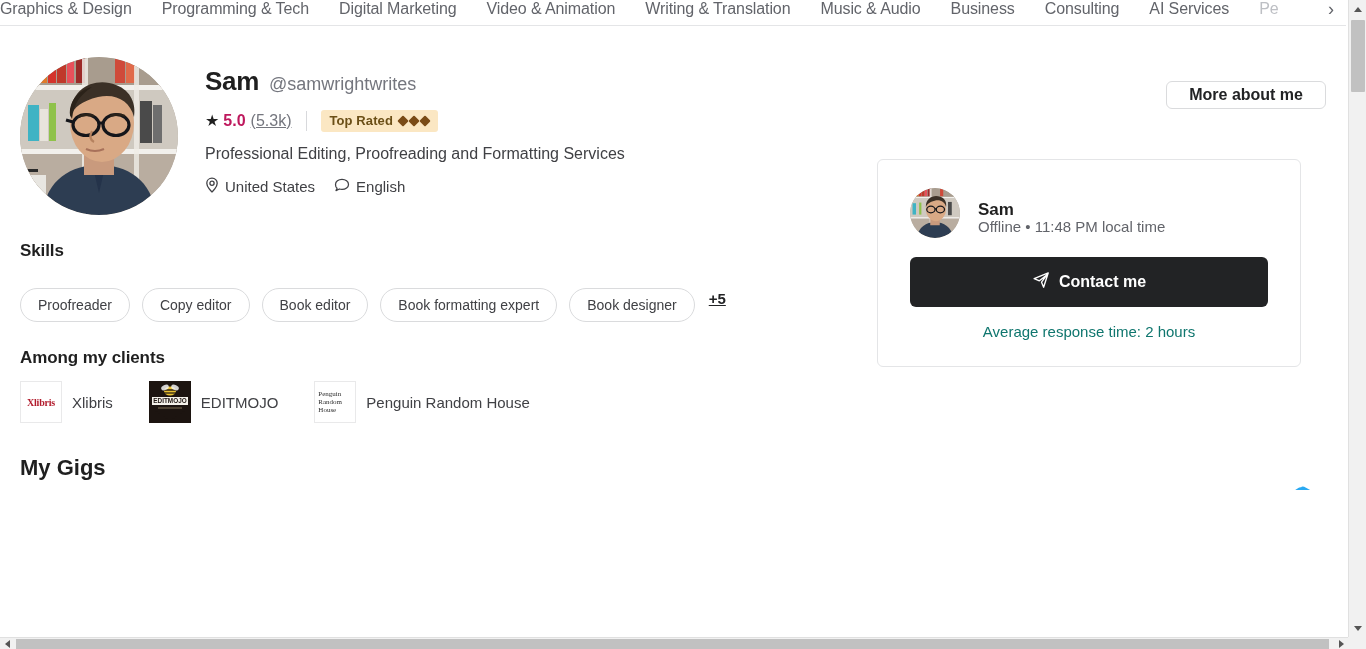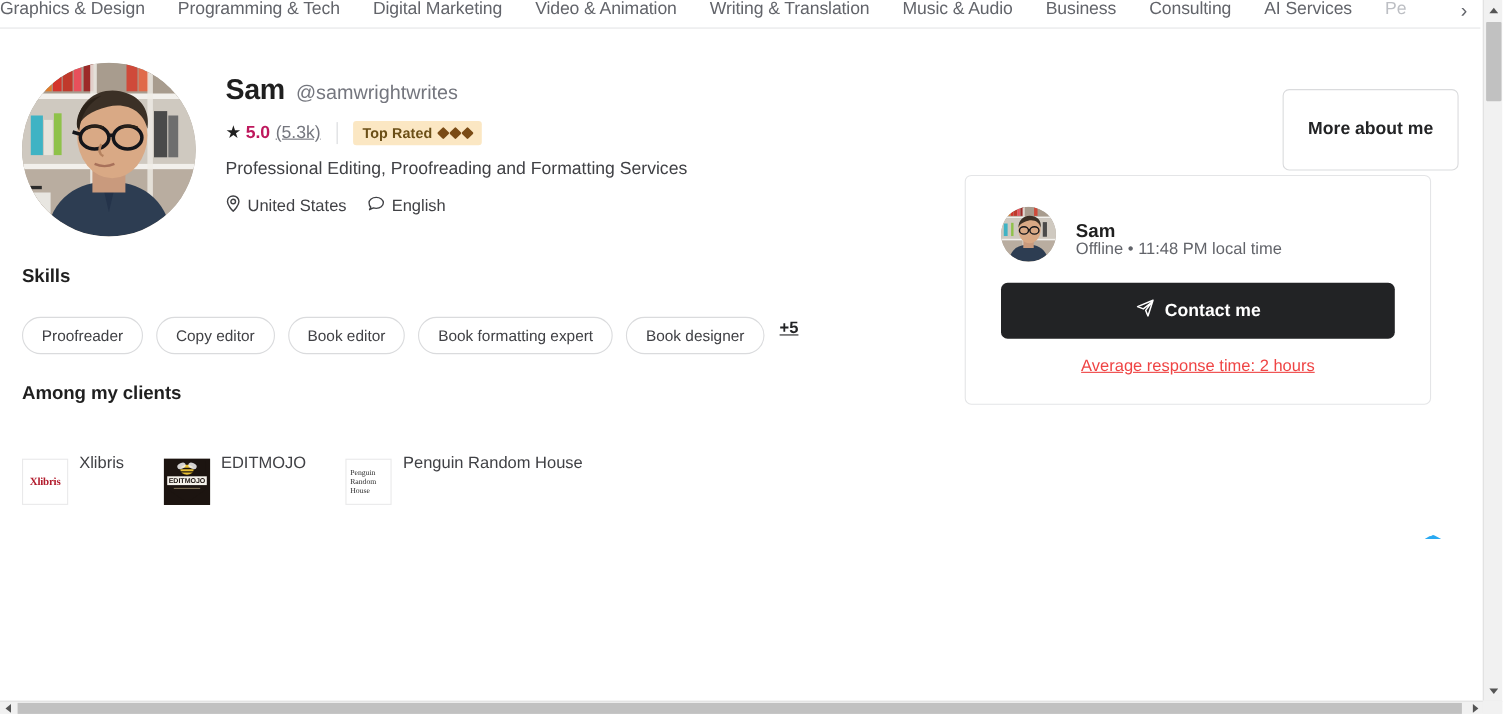--- a/index.html
+++ b/index.html
@@ -170,21 +170,21 @@
   }
 
   .more-about {
     flex: 0 0 auto;
     margin-top: 24px;
   }
   .btn-outline {
     border: 1px solid #dadbdd;
     background: #fff;
     border-radius: 6px;
-    padding: 27px 22px;
+    padding: 4px 22px;
     font-size: 16px;
     font-weight: 600;
     color: #222325;
     cursor: pointer;
     font-family: "Liberation Sans", sans-serif;
   }
 
   
   .section { margin-top: 26px; }
   .section-title {
@@ -238,21 +238,20 @@
     align-items: center;
     gap: 10px;
   }
   .client-logo {
     width: 42px; height: 42px;
     border: 1px solid #e9e9ea;
     background: #fff;
     display: flex; align-items: center; justify-content: center;
     overflow: hidden;
     flex: 0 0 42px;
-    margin-top: 36px;
   }
   .client-name {
     font-size: 15px;
     color: #404145;
   }
   .logo-xlibris {
     font-family: "Liberation Serif", serif;
     font-weight: 700;
     font-size: 10px;
     color: #b21b2c;
@@ -327,22 +326,21 @@
     align-items: center;
     justify-content: center;
     gap: 9px;
     cursor: pointer;
     font-family: "Liberation Sans", sans-serif;
   }
   .cc-resp {
     margin-top: 16px;
     text-align: center;
     font-size: 15px;
-    color: #ef4444;
-    text-decoration: underline;
+    color: #0f766e;
   }
 
   
   .float-widget {
     position: absolute;
     left: 1280px; top: 484px;
     width: 46px; height: 46px;
     cursor: pointer;
   }
 

